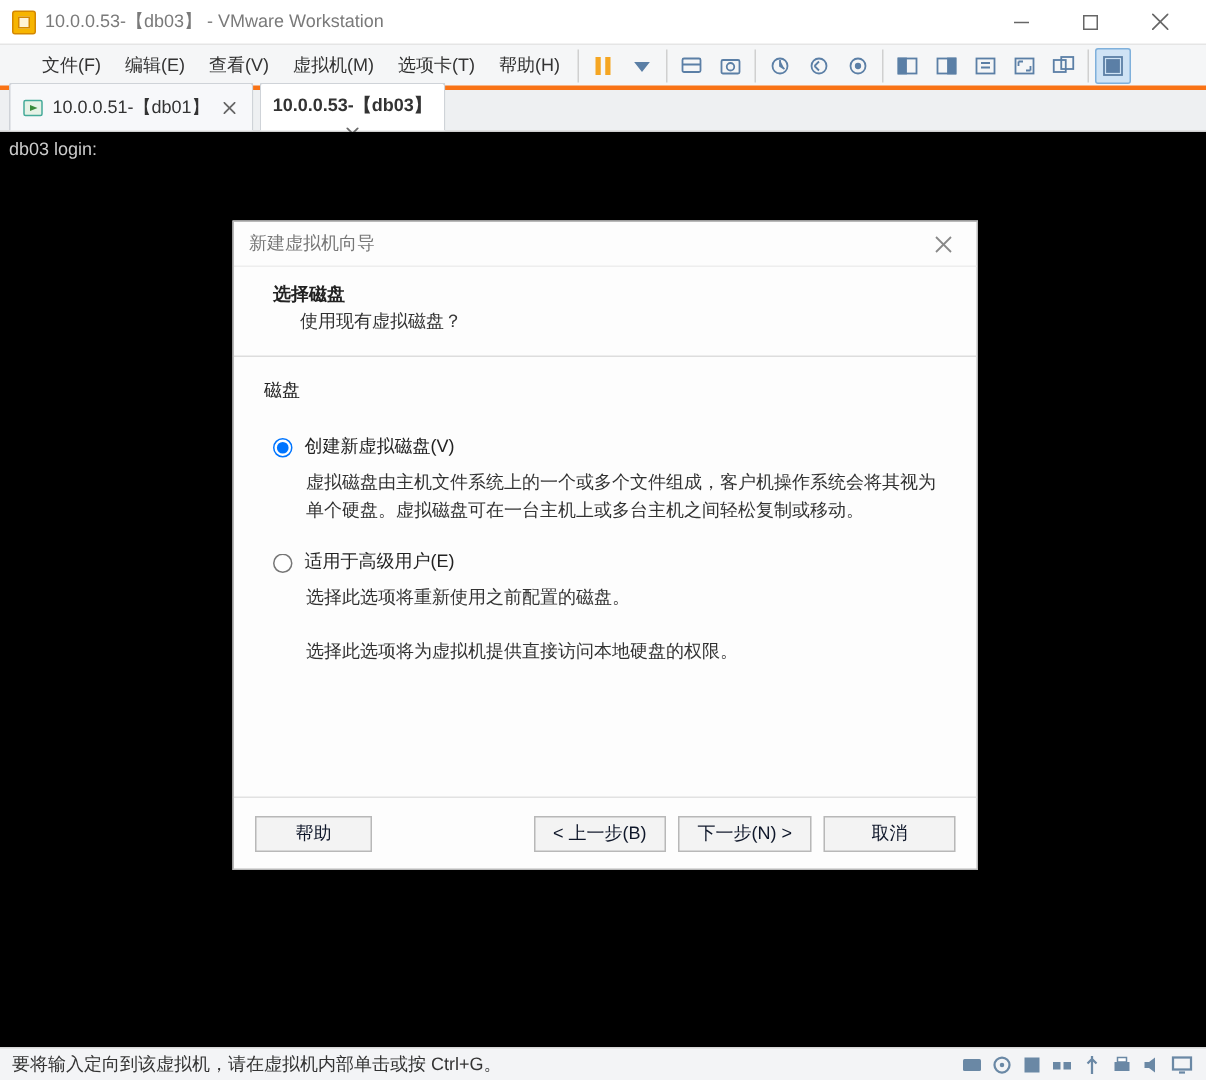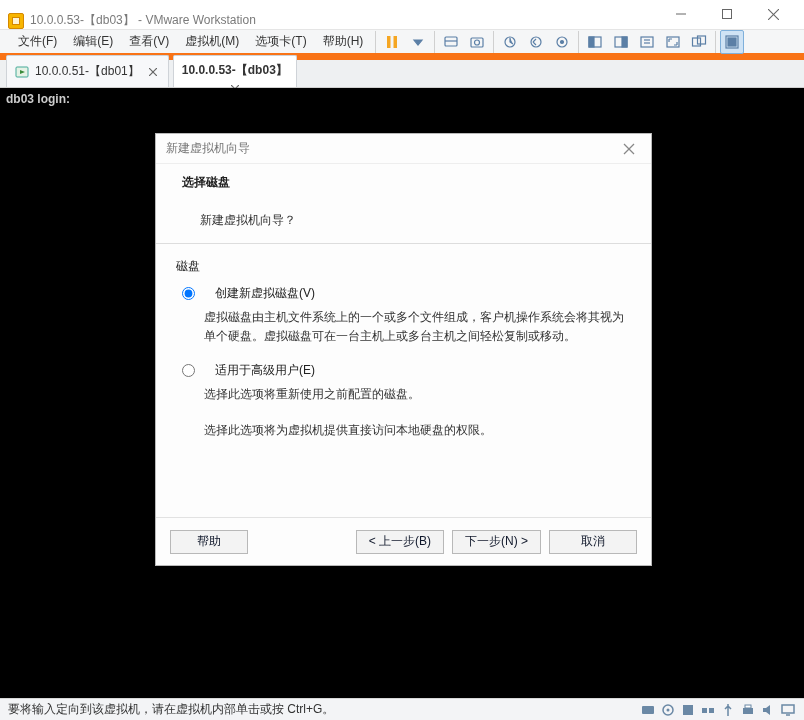--- a/index.html
+++ b/index.html
@@ -1,29 +1,29 @@
 <!DOCTYPE html>
 <html><head>
 <meta charset="utf-8">
 <style>
 * { box-sizing: border-box; margin: 0; padding: 0; font-family: "Microsoft YaHei", Tahoma, sans-serif; font-size: 12px; }
 body { width: 804px; height: 720px; background: #fff; overflow: hidden; position: relative; }
 
 
-.titlebar { height: 30px; background: #fff; border-bottom: 1px solid #e5e5e5; display: flex; align-items: flex-end; padding: 0 8px; color: #888; }
+.titlebar { height: 30px; background: #fff; border-bottom: 1px solid #e5e5e5; display: flex; align-items: center; padding: 0 8px; color: #888; }
 .titlebar .app-icon { width: 16px; height: 16px; background: #f7b500; border: 1px solid #d48800; border-radius: 2px; margin-right: 6px; position: relative; }
 .titlebar .app-icon::after { content:""; position:absolute; inset:3px; background:#fff3d6; border:1px solid #d48800; }
 .titlebar .title-text { flex: none; color: #7a7a7a; }
 .titlebar .spacer { flex: 1; }
 .titlebar .win-btn { width: 46px; height: 30px; display:flex; align-items:center; justify-content:center; color:#888; cursor:pointer; }
 .titlebar .win-btn svg { width:10px; height:10px; stroke:#666; fill:none; stroke-width:1; }
 .titlebar .win-close svg { width:11px; height:11px; }
 
 
-.menubar { height: 30px; background: #f5f6f7; border-bottom: 7px solid #f97316; display:flex; align-items:center; padding: 0 10px; color:#333; }
+.menubar { height: 30px; background: #f5f6f7; border-bottom: 3px solid #f97316; display:flex; align-items:center; padding: 0 20px; color:#333; }
 .menubar .menu-item { padding: 4px 8px; cursor:pointer; white-space:nowrap; }
 .menubar .sep { width:1px; height:22px; background:#d0d0d0; margin:0 4px; }
 .toolbar-group { display:flex; align-items:center; gap:2px; }
 .tbtn { width:24px; height:24px; display:flex; align-items:center; justify-content:center; cursor:pointer; border-radius:2px; }
 .tbtn svg { width:16px; height:16px; }
 .tbtn.pause svg rect { fill:#f5a623; }
 .tbtn.outline svg { fill:none; stroke:#5b7fa6; stroke-width:1.2; }
 .tbtn.outline svg .accent { fill:#5b7fa6; }
 .tbtn.active { background:#cfe3f5; border:1px solid #7fb0db; }
 
@@ -32,42 +32,42 @@
 .tab { height: 32px; display:flex; align-items:center; padding:0 8px; background:#f7f8fa; border:1px solid #cfd3d8; border-bottom:none; border-radius:2px 2px 0 0; cursor:pointer; gap:6px; color:#333; }
 .tab.active { background:#fff; font-weight:bold;flex-direction:column; }
 .tab .tab-icon { width:14px; height:14px; }
 .tab .tab-icon rect { fill:#e6f2e6; stroke:#4a9; }
 .tab .tab-icon .play { fill:#3a8a3a; }
 .tab .tab-close { width:14px; height:14px; display:flex; align-items:center; justify-content:center; cursor:pointer; }
 .tab .tab-close svg { width:8px; height:8px; stroke:#666; stroke-width:1.2; }
 
 
 .console { position:absolute; left:0; top:88px; right:0; bottom:22px; background:#000; color:#ccc; font-family: Consolas, monospace; font-size:14px; padding:4px 6px; }
-.console .line { white-space:pre;font-weight:bold; }
+.console .line { white-space:pre; }
 
 
 .statusbar { position:absolute; left:0; right:0; bottom:0; height:22px; background:#f3f4f6; border-top:1px solid #d7d7d7; display:flex; align-items:center; padding:0 8px; color:#333; }
 .statusbar .spacer { flex:1; }
 .statusbar .tray { display:flex; gap:4px; align-items:center; }
 .statusbar .tray-icon { width:16px; height:16px; }
 .statusbar .tray-icon svg { width:16px; height:16px; fill:#6a88a5; }
 
 
-.dialog { position:absolute; left:155px; top:133px; width:497px; height:433px; background:#fdfdfd; border:1px solid #b9b9b9; box-shadow:0 4px 18px rgba(0,0,0,.25); display:flex; flex-direction:column; }
+.dialog { position:absolute; left:155px; top:147px; width:497px; height:433px; background:#fdfdfd; border:1px solid #b9b9b9; box-shadow:0 4px 18px rgba(0,0,0,.25); display:flex; flex-direction:column; }
 .dialog-title { height:30px; display:flex; align-items:center; padding:0 10px; color:#777; border-bottom:1px solid #eee; }
 .dialog-title .spacer { flex:1; }
 .dialog-title .dlg-close { width:24px; height:24px; display:flex; align-items:center; justify-content:center; cursor:pointer; }
 .dialog-title .dlg-close svg { width:12px; height:12px; stroke:#888; stroke-width:1.2; fill:none; }
 .dialog-header { padding:10px 20px 14px 26px; }
-.dialog-header .h1 { font-weight:bold; color:#222; margin-bottom:21px; }
+.dialog-header .h1 { font-weight:bold; color:#222; margin-bottom:1px; }
 .dialog-header .h2 { color:#333; padding-left:18px; }
 .dialog-divider { height:1px; background:#ddd; margin:0; }
 .dialog-body { flex:1; padding:14px 22px 10px 20px; color:#222; }
-.group-label { margin-bottom:10px; }
-.radio-opt { display:flex; align-items:flex-start; gap:20px; margin-bottom:6px; margin-left:6px; }
+.group-label { margin-bottom:20px; }
+.radio-opt { display:flex; align-items:center; gap:8px; margin-bottom:6px; margin-left:6px; }
 .radio-opt input { margin-top:2px; }
 .radio-opt label { cursor:pointer; }
 .radio-desc { margin:0 0 16px 28px; color:#333; line-height:1.6; }
 .dialog-footer { height:48px; border-top:1px solid #e2e2e2; display:flex; align-items:center; padding:0 14px; gap:8px; }
 .dialog-footer .spacer { flex:1; }
 .dialog-footer button { height:24px; min-width:88px; padding:0 12px; background:#f3f3f3; border:1px solid #b8b8b8; cursor:pointer; color:#0f172a; }
 .dialog-footer .help-btn { min-width:78px; }
 </style>
 </head>
 <body>
@@ -233,21 +233,21 @@
     <div class="spacer"></div>
     <div class="dlg-close">
         <svg viewBox="0 0 12 12">
           <line x1="1" y1="1" x2="11" y2="11"></line>
           <line x1="11" y1="1" x2="1" y2="11"></line>
         </svg>
       </div>
   </div>
   <div class="dialog-header">
     <div class="h1">选择磁盘</div>
-    <div class="h2">新建虚拟机向导？</div>
+    <div class="h2">使用现有虚拟磁盘？</div>
   </div>
   <div class="dialog-divider"></div>
   <div class="dialog-body">
     <div class="group-label">磁盘</div>
 
     <div class="radio-opt">
       <input type="radio" name="disk" checked="" style="">
       <label>创建新虚拟磁盘(V)</label>
     </div>
     <div class="radio-desc">虚拟磁盘由主机文件系统上的一个或多个文件组成，客户机操作系统会将其视为单个硬盘。虚拟磁盘可在一台主机上或多台主机之间轻松复制或移动。</div>

